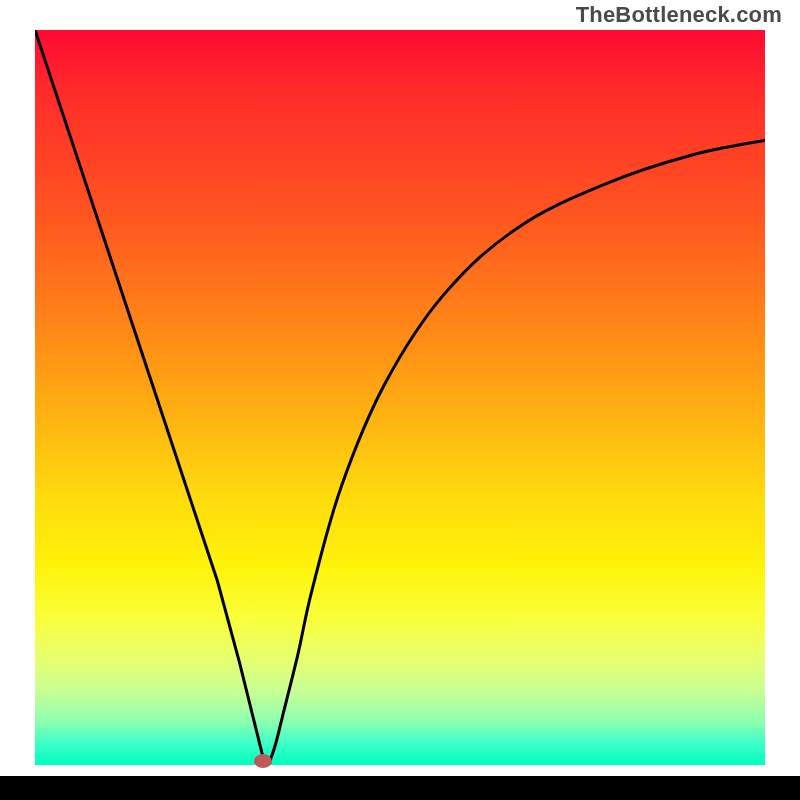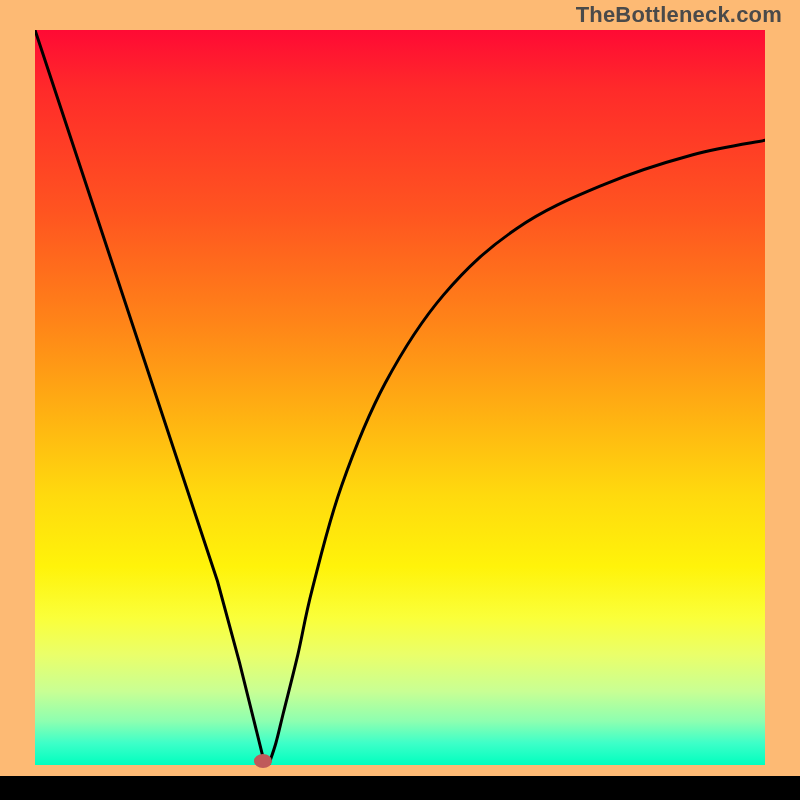--- a/index.html
+++ b/index.html
@@ -8,21 +8,21 @@
     width: 800px;
     height: 800px;
     background: #000;
     overflow: hidden;
     font-family: Arial, Helvetica, sans-serif;
   }
   .frame {
     position: relative;
     width: 800px;
     height: 776px;
-    background: #fdba74;
+    background: #ffffff;
   }
   .watermark {
     position: absolute;
     top: 2px;
     right: 18px;
     color: #4a4a4a;
     font-size: 22px;
     font-weight: 600;
     letter-spacing: 0.2px;
     user-select: none;

